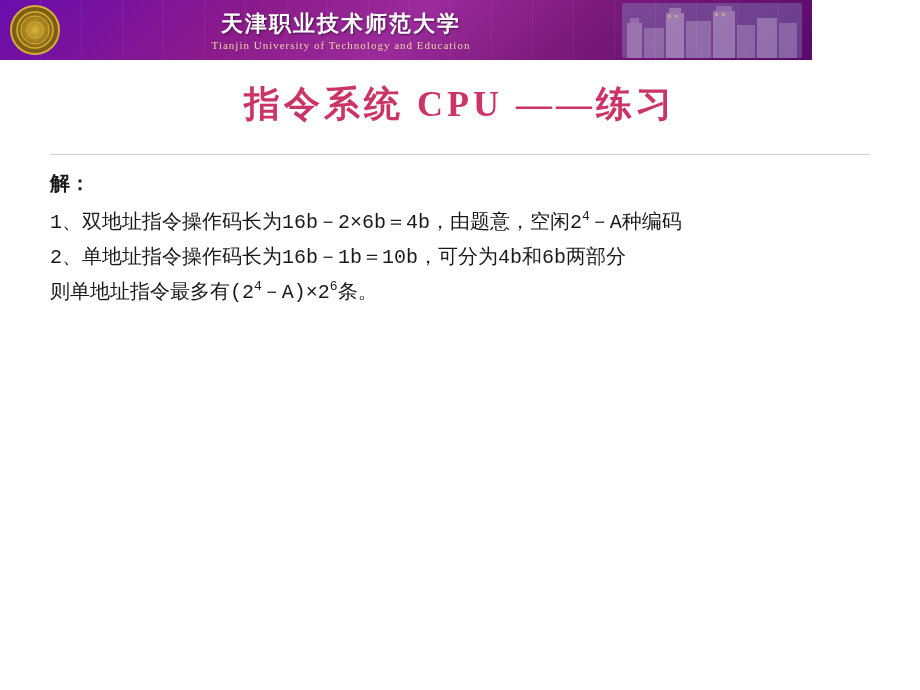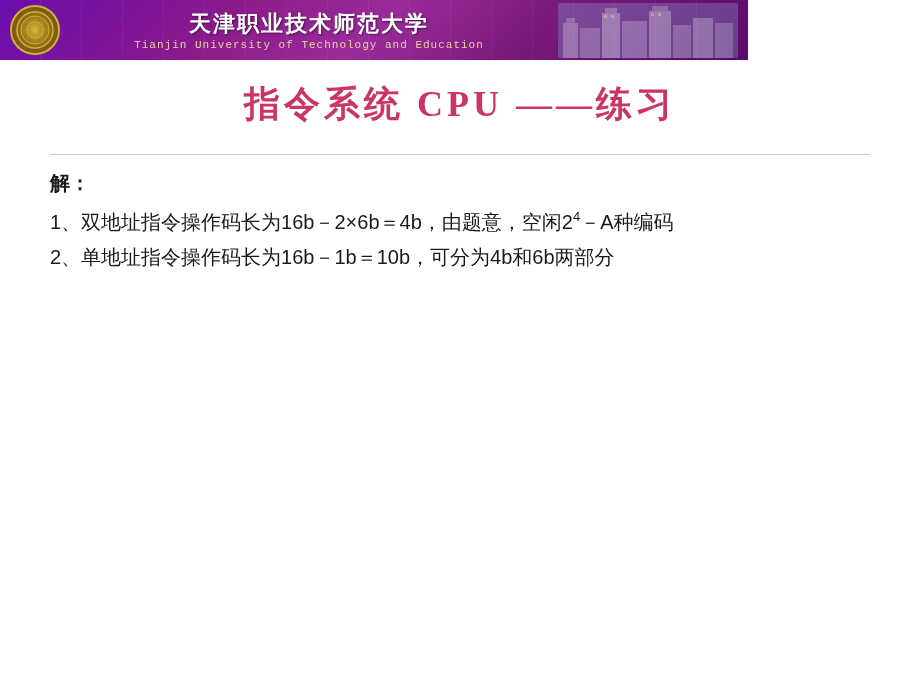--- a/index.html
+++ b/index.html
@@ -11,21 +11,21 @@
     body {
       width: 920px;
       height: 690px;
       background: #ffffff;
       font-family: "SimSun", "宋体", serif;
       overflow: hidden;
     }
 
     
     .header {
-      width: 748px;
+      width: 812px;
       height: 60px;
       background: linear-gradient(135deg, #6a0dad 0%, #8b1a8b 30%, #9b2a9b 50%, #7a1a7a 70%, #5a0a6a 100%);
       display: flex;
       align-items: center;
       padding: 0 10px;
       position: relative;
       overflow: hidden;
     }
 
     .header-bg-pattern {
@@ -78,21 +78,21 @@
       font-size: 22px;
       font-weight: bold;
       font-family: "STKaiti", "KaiTi", "楷体", serif;
       text-shadow: 1px 1px 2px rgba(0,0,0,0.5);
       letter-spacing: 2px;
     }
 
     .header-english-title {
       color: #e8d4a0;
       font-size: 11px;
-      font-family: Liberation Mono, monospace;
+      font-family: Liberation Serif, serif;
       letter-spacing: 1px;
     }
 
     .header-right-img {
       width: 180px;
       height: 55px;
       display: flex;
       align-items: center;
       justify-content: flex-end;
       z-index: 1;
@@ -143,21 +143,21 @@
       color: #1a1a1a;
       font-family: "SimSun", "宋体", serif;
       margin-bottom: 8px;
       font-weight: bold;
     }
 
     .solution-line {
       font-size: 20px;
       color: #1a1a1a;
       line-height: 1.75;
-      font-family: Liberation Sans, sans-serif;
+      font-family: Liberation Mono, monospace;
     }
 
     sup {
       font-size: 13px;
       vertical-align: super;
     }
 
     .divider-line {
       width: 100%;
       height: 1px;
@@ -227,15 +227,18 @@
   <div class="divider-line"></div>
 
   <div class="solution-section">
     <div class="solution-title">解：</div>
     <div class="solution-line">
       1、双地址指令操作码长为16b－2×6b＝4b，由题意，空闲2<sup>4</sup>－A种编码
     </div>
     <div class="solution-line">
       2、单地址指令操作码长为16b－1b＝10b，可分为4b和6b两部分
     </div>
+    <div class="solution-line">
+      则单地址指令最多有(2<sup>4</sup>－A)×2<sup>6</sup>条。
+    </div>
   </div>
 
 </div>
 
 </body></html>

